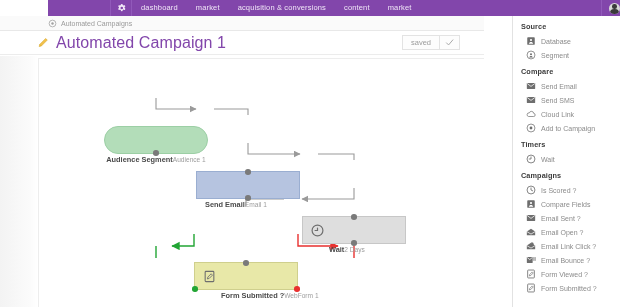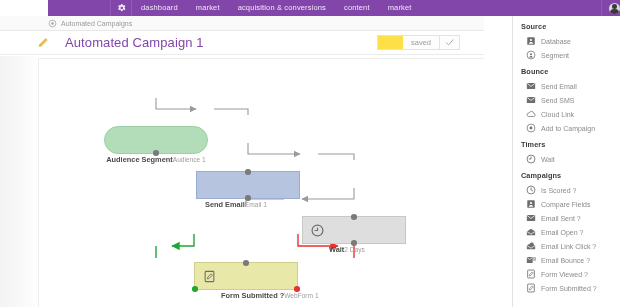--- a/index.html
+++ b/index.html
@@ -62,27 +62,27 @@
   .bc-label { font-size: 7px; color: #9a9a9a; }
 
   
   .page-head {
     position: absolute; left: 0; top: 31px; width: 484px; height: 24px;
     background: #ffffff; border-bottom: 1px solid #ececec;
     display: flex; align-items: center;
   }
   .pencil { margin-left: 37px; width: 13px; height: 13px; flex:none; cursor:pointer; }
   .page-title {
-    font-size: 13px; color: #8246ab; margin-left: 15px;
+    font-size: 16px; color: #8246ab; margin-left: 6px;
     font-weight: 400; letter-spacing: .1px; white-space: nowrap;
   }
   .head-actions {
     position: absolute; right: 24px; top: 4px;
     display: flex; align-items: stretch; height: 15px;
-    border: 1px solid #e3e3e3; background: #fde047; padding-left: 25px;
+    border: 1px solid #e3e3e3; background: #0ea5e9;
   }
   .btn-saved {
     font-size: 7.5px; color: #9b9b9b; padding: 0 8px;
     display: flex; align-items: center; cursor: pointer;
     border-right: 1px solid #e3e3e3; background:#fdfdfd;
   }
   .btn-check {
     width: 19px; display: flex; align-items: center; justify-content: center;
     cursor: pointer; background:#fdfdfd;
   }
@@ -305,21 +305,21 @@
     </div>
     <div class="sb-item">
       <svg class="sb-ico" viewBox="0 0 24 24">
         <circle cx="12" cy="12" r="9.5" fill="none" stroke="#6e6e6e" stroke-width="1.8"></circle>
         <circle cx="12" cy="10" r="2.4" fill="#6e6e6e"></circle>
         <path d="M7.5 18.2c.6-2.7 2.4-3.9 4.5-3.9s3.9 1.2 4.5 3.9z" fill="#6e6e6e"></path>
       </svg>
       <span class="sb-label">Segment</span>
     </div>
 
-    <div class="sb-group-title">Bounce</div>
+    <div class="sb-group-title">Compare</div>
     <div class="sb-item">
       <svg class="sb-ico" viewBox="0 0 24 24">
         <rect x="2" y="5" width="20" height="14" rx="1" fill="#6e6e6e"></rect>
         <path d="M2.8 6l9.2 7 9.2-7" fill="none" stroke="#fff" stroke-width="1.8"></path>
       </svg>
       <span class="sb-label">Send Email</span>
     </div>
     <div class="sb-item">
       <svg class="sb-ico" viewBox="0 0 24 24">
         <rect x="2" y="5" width="20" height="14" rx="1" fill="#6e6e6e"></rect>

